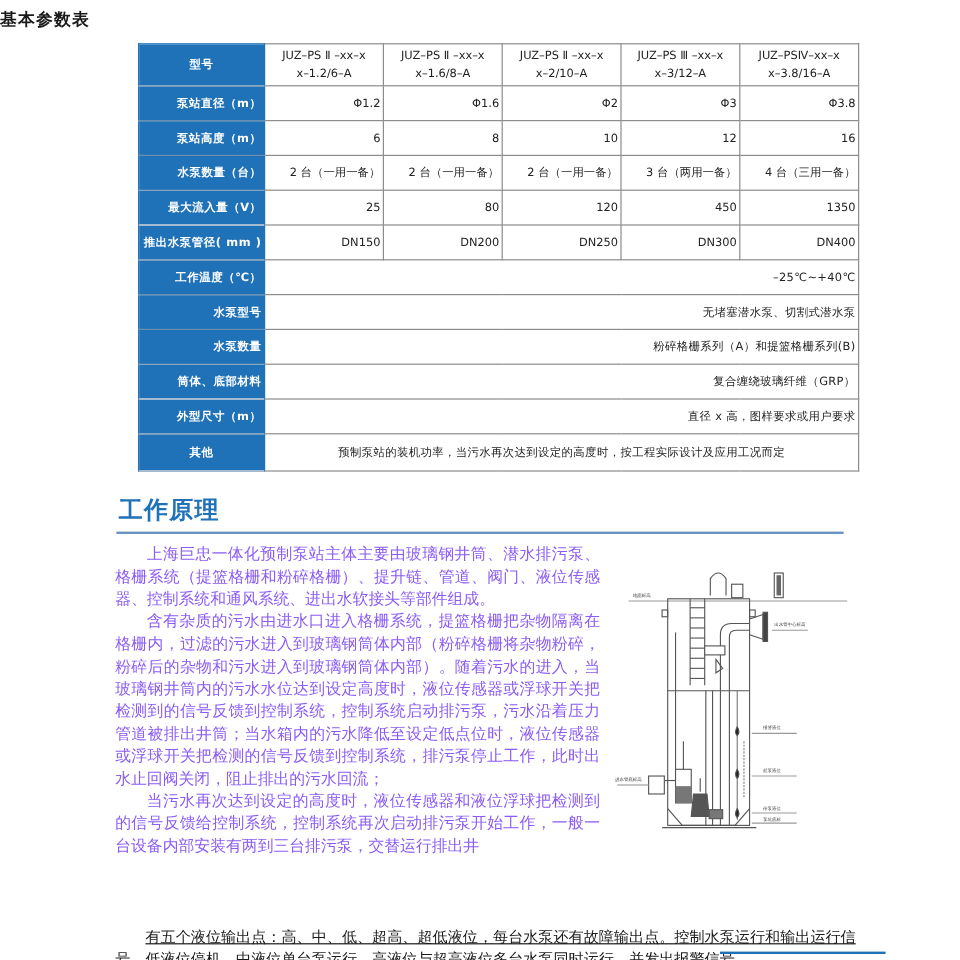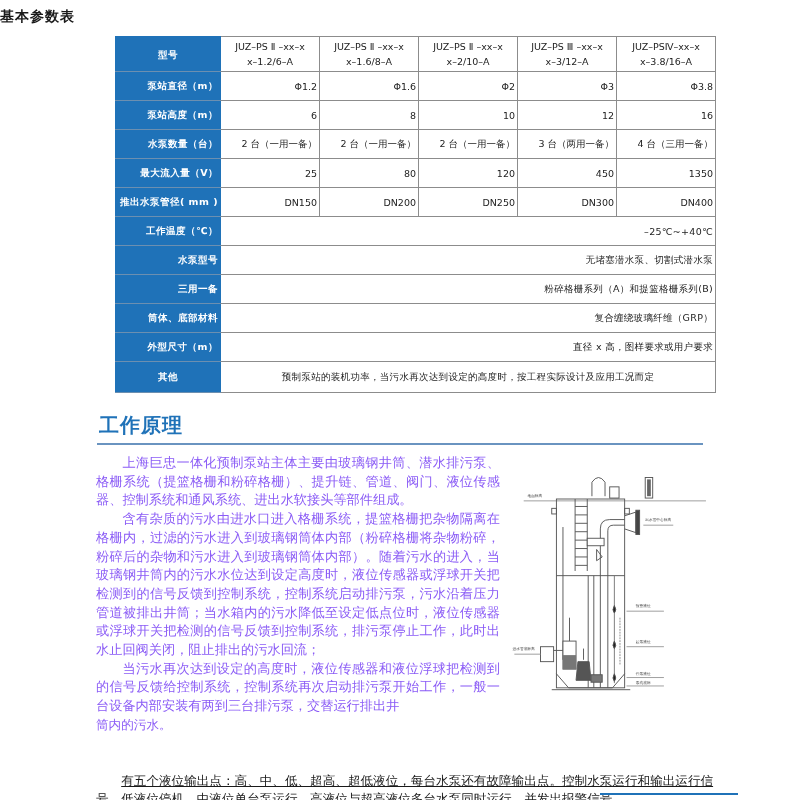--- a/index.html
+++ b/index.html
@@ -147,21 +147,21 @@
         </tr>
         <tr class="r-std">
           <td class="label">工作温度（℃）</td>
           <td colspan="5" class="wide">–25℃~+40℃</td>
         </tr>
         <tr class="r-std">
           <td class="label">水泵型号</td>
           <td colspan="5" class="wide">无堵塞潜水泵、切割式潜水泵</td>
         </tr>
         <tr class="r-std">
-          <td class="label">三用一备</td>
+          <td class="label">水泵数量</td>
           <td colspan="5" class="wide">粉碎格栅系列（A）和提篮格栅系列(B)</td>
         </tr>
         <tr class="r-std">
           <td class="label">筒体、底部材料</td>
           <td colspan="5" class="wide">复合缠绕玻璃纤维（GRP）</td>
         </tr>
         <tr class="r-std">
           <td class="label">外型尺寸（m）</td>
           <td colspan="5" class="wide">直径 x 高，图样要求或用户要求</td>
         </tr>
@@ -172,21 +172,20 @@
       </tbody>
   </table>
 
   <div class="section-heading">工作原理</div>
   <div class="section-rule"></div>
 
   <div class="body-narrow">
     <p>上海巨忠一体化预制泵站主体主要由玻璃钢井筒、潜水排污泵、格栅系统（提篮格栅和粉碎格栅）、提升链、管道、阀门、液位传感器、控制系统和通风系统、进出水软接头等部件组成。</p>
     <p>含有杂质的污水由进水口进入格栅系统，提篮格栅把杂物隔离在格栅内，过滤的污水进入到玻璃钢筒体内部（粉碎格栅将杂物粉碎，粉碎后的杂物和污水进入到玻璃钢筒体内部）。随着污水的进入，当玻璃钢井筒内的污水水位达到设定高度时，液位传感器或浮球开关把检测到的信号反馈到控制系统，控制系统启动排污泵，污水沿着压力管道被排出井筒；当水箱内的污水降低至设定低点位时，液位传感器或浮球开关把检测的信号反馈到控制系统，排污泵停止工作，此时出水止回阀关闭，阻止排出的污水回流；</p>
     <p>当污水再次达到设定的高度时，液位传感器和液位浮球把检测到的信号反馈给控制系统，控制系统再次启动排污泵开始工作，一般一台设备内部安装有两到三台排污泵，交替运行排出井</p>
-    <p class="tail">筒内的污水。</p>
   </div>
 
   <div class="body-wide">
     <p>有五个液位输出点：高、中、低、超高、超低液位，每台水泵还有故障输出点。控制水泵运行和输出运行信号，低液位停机，中液位单台泵运行，高液位与超高液位多台水泵同时运行，并发出报警信号。</p>
   </div>
 
   <div class="bottom-rule"></div>
 
   <div class="diagram">
     <svg viewBox="0 0 230 260">

